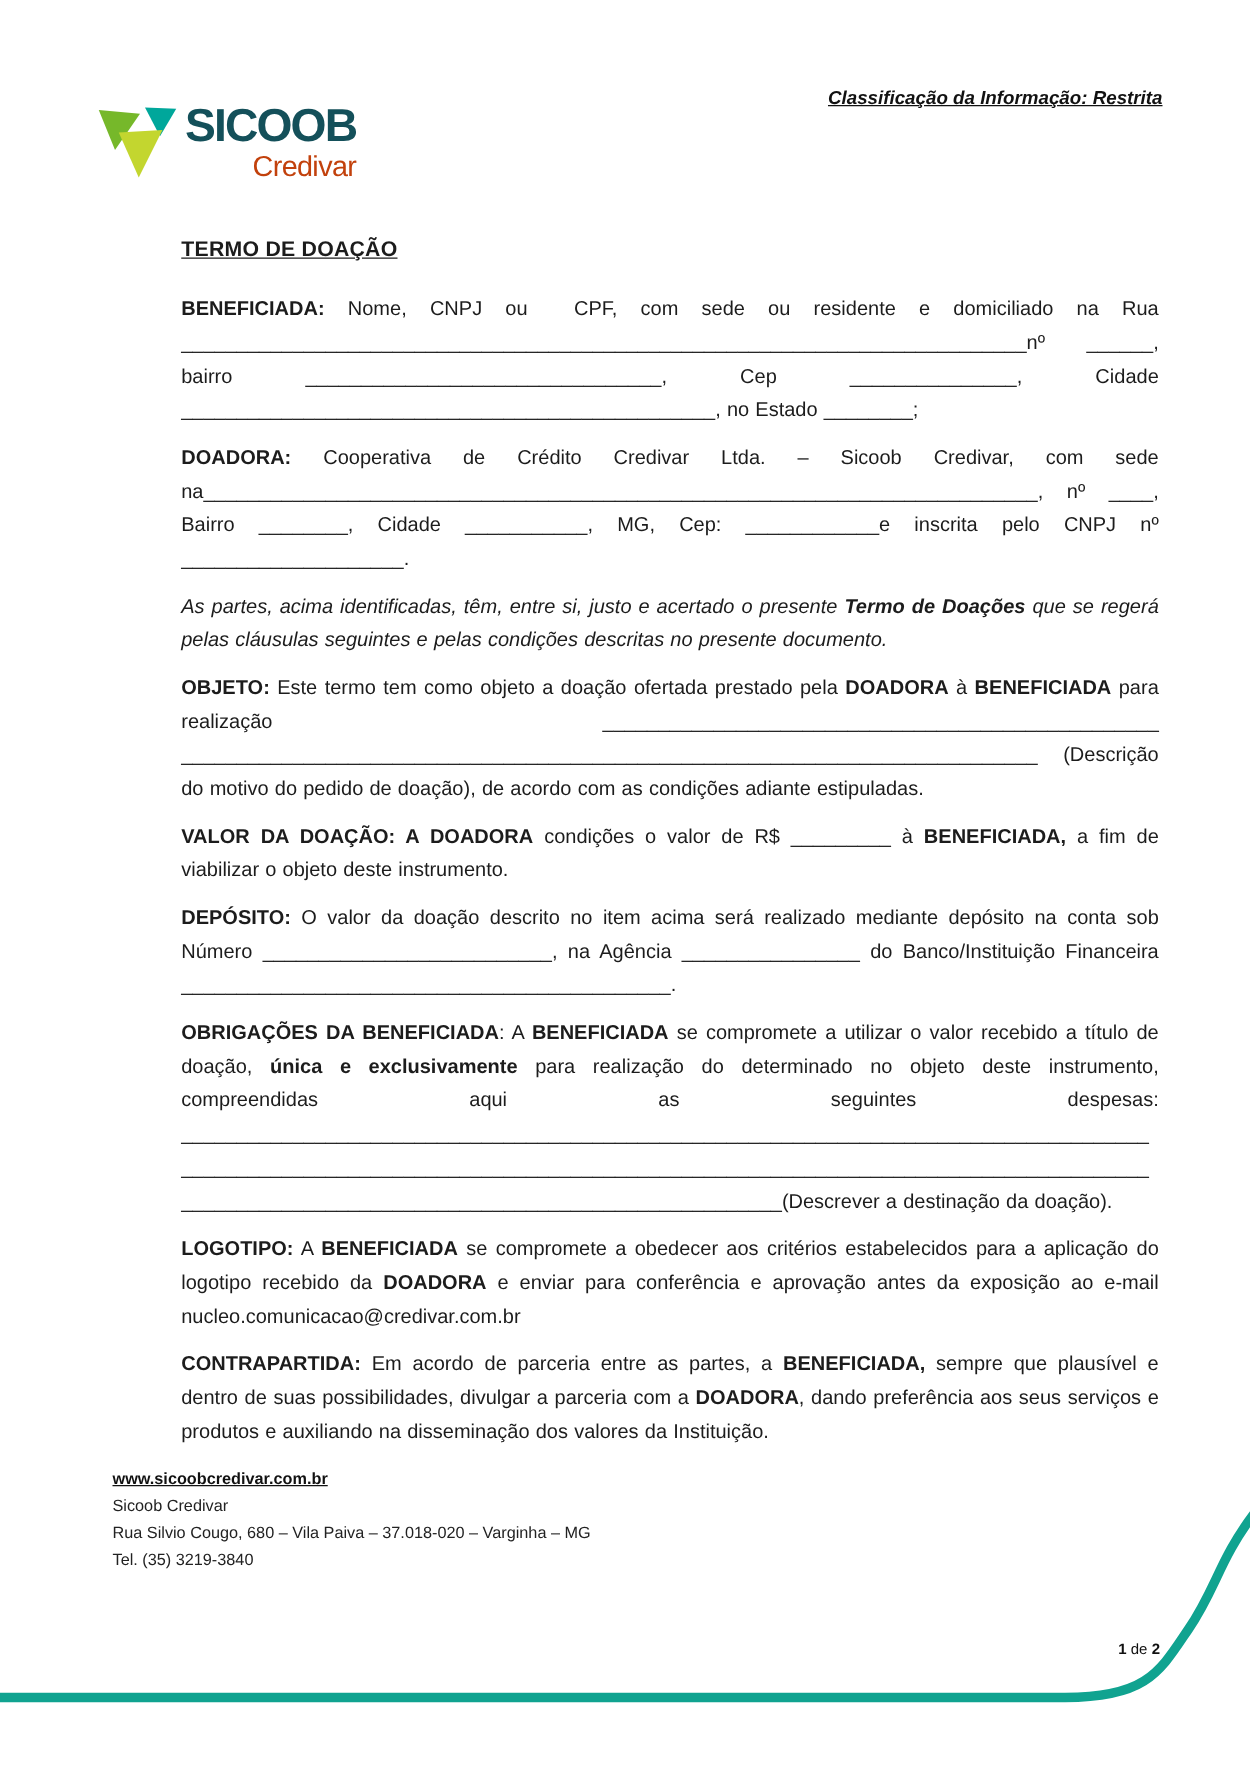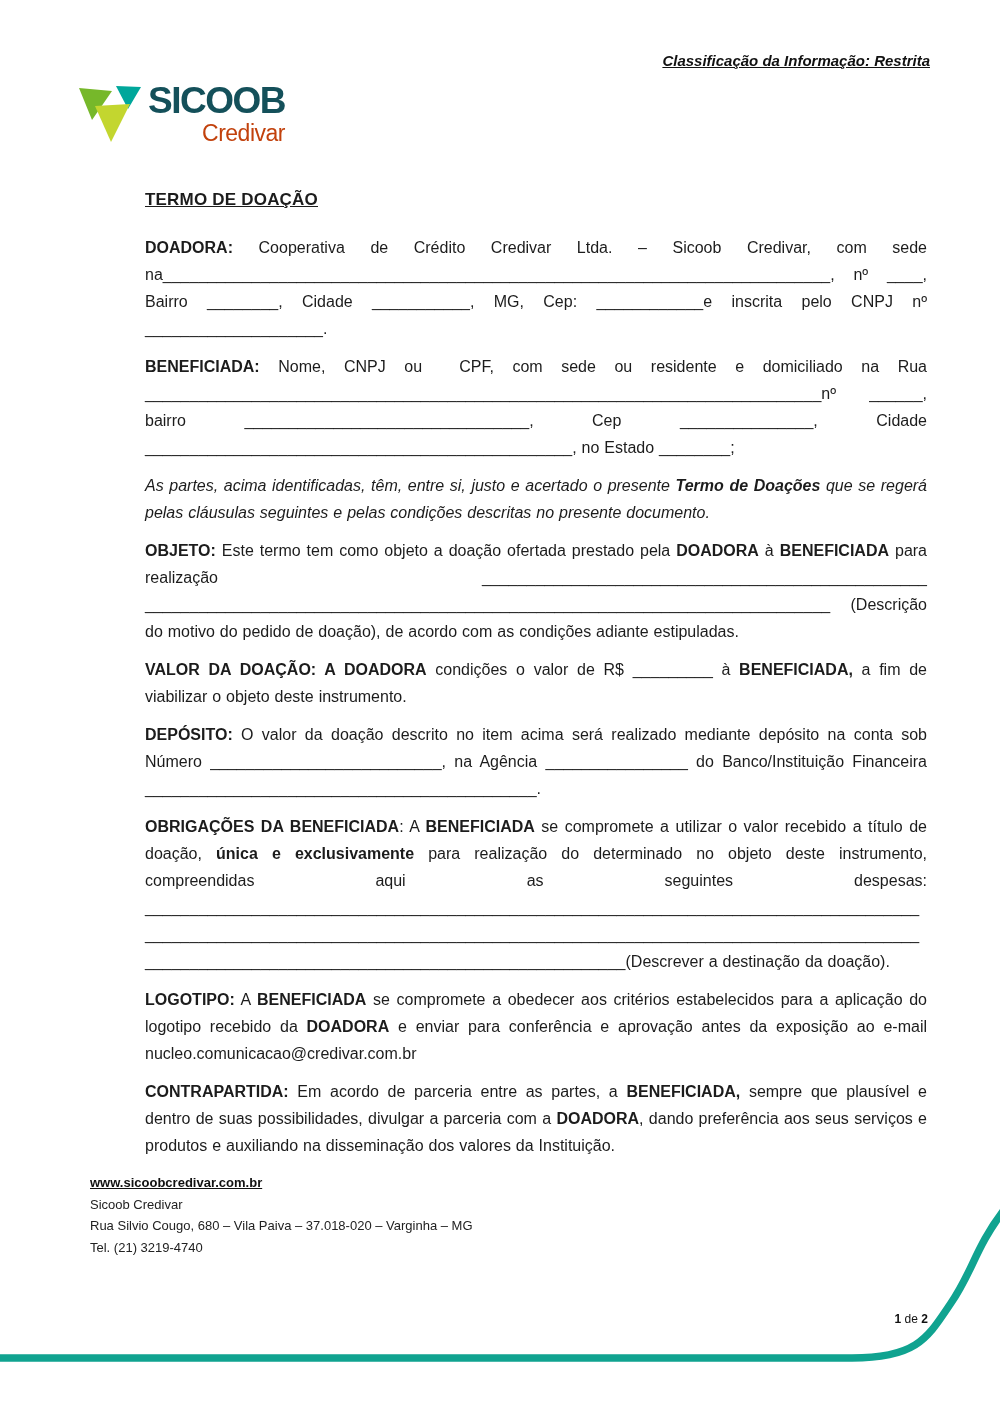--- a/index.html
+++ b/index.html
@@ -2,21 +2,21 @@
 <html lang="pt"><head>
 <meta charset="utf-8">
 <style>
   html,body{margin:0;padding:0;}
   body{
     width:1000px;height:1414px;position:relative;background:#ffffff;
     font-family:"Liberation Sans", sans-serif;color:#1c1c1c;overflow:hidden;
   }
   
   .classification{
-    position:absolute;top:52px;right:70px;
+    position:absolute;top:70px;right:70px;
     font-size:15px;font-weight:bold;font-style:italic;text-decoration:underline;
     color:#111;
   }
   
   .logo{position:absolute;left:78px;top:84px;display:flex;align-items:flex-start;}
   .logo-mark{width:64px;height:66px;margin-right:6px;}
   .logo-text{display:flex;flex-direction:column;align-items:flex-end;margin-top:0;}
   .logo-brand{
     font-size:37px;font-weight:bold;letter-spacing:-1.5px;line-height:34px;color:#14505a;
   }
@@ -56,37 +56,37 @@
   </svg>
   <div class="logo-text">
     <span class="logo-brand">SICOOB</span>
     <span class="logo-sub">Credivar</span>
   </div>
 </div>
 
 <div class="doc">
   <h1 class="doc-title">TERMO DE DOAÇÃO</h1>
   <div>
+      <p class="para"><span class="b">BENEFICIADA:</span><span> Nome, CNPJ ou &nbsp;CPF, com sede ou residente e domiciliado na Rua ____________________________________________________________________________nº ______, bairro ________________________________, Cep _______________, Cidade ________________________________________________, no Estado ________;</span></p>
       <p class="para"><span class="b">DOADORA:</span><span> Cooperativa de Crédito Credivar Ltda. – Sicoob Credivar, com sede na___________________________________________________________________________, nº ____, Bairro ________, Cidade ___________, MG, Cep: ____________e inscrita pelo CNPJ nº ____________________.</span></p>
-      <p class="para"><span class="b">BENEFICIADA:</span><span> Nome, CNPJ ou &nbsp;CPF, com sede ou residente e domiciliado na Rua ____________________________________________________________________________nº ______, bairro ________________________________, Cep _______________, Cidade ________________________________________________, no Estado ________;</span></p>
       <p class="para"><span class="i">As partes, acima identificadas, têm, entre si, justo e acertado o presente </span><span class="b i">Termo de Doações</span><span class="i"> que se regerá pelas cláusulas seguintes e pelas condições descritas no presente documento.</span></p>
       <p class="para"><span class="b">OBJETO:</span><span> Este termo tem como objeto a doação ofertada prestado pela </span><span class="b">DOADORA</span><span> à </span><span class="b">BENEFICIADA</span><span> para realização __________________________________________________ _____________________________________________________________________________ (Descrição do motivo do pedido de doação), de acordo com as condições adiante estipuladas.</span></p>
       <p class="para"><span class="b">VALOR DA DOAÇÃO: A DOADORA</span><span> condições o valor de R$ _________ à </span><span class="b">BENEFICIADA,</span><span> a fim de viabilizar o objeto deste instrumento.</span></p>
       <p class="para"><span class="b">DEPÓSITO:</span><span> O valor da doação descrito no item acima será realizado mediante depósito na conta sob Número __________________________, na Agência ________________ do Banco/Instituição Financeira ____________________________________________.</span></p>
       <p class="para"><span class="b">OBRIGAÇÕES DA BENEFICIADA</span><span>: A </span><span class="b">BENEFICIADA</span><span> se compromete a utilizar o valor recebido a título de doação, </span><span class="b">única e exclusivamente</span><span> para realização do determinado no objeto deste instrumento, compreendidas aqui as seguintes despesas: _______________________________________________________________________________________ _______________________________________________________________________________________ ______________________________________________________(Descrever a destinação da doação).</span></p>
       <p class="para"><span class="b">LOGOTIPO:</span><span> A </span><span class="b">BENEFICIADA</span><span> se compromete a obedecer aos critérios estabelecidos para a aplicação do logotipo recebido da </span><span class="b">DOADORA</span><span> e enviar para conferência e aprovação antes da exposição ao e-mail nucleo.comunicacao@credivar.com.br</span></p>
       <p class="para"><span class="b">CONTRAPARTIDA:</span><span> Em acordo de parceria entre as partes, a </span><span class="b">BENEFICIADA,</span><span> sempre que plausível e dentro de suas possibilidades, divulgar a parceria com a </span><span class="b">DOADORA</span><span>, dando preferência aos seus serviços e produtos e auxiliando na disseminação dos valores da Instituição.</span></p>
     </div>
 </div>
 
 <div class="footer">
   <div class="footer-site">www.sicoobcredivar.com.br</div>
   <div>Sicoob Credivar</div>
   <div>Rua Silvio Cougo, 680 – Vila Paiva – 37.018-020 – Varginha – MG</div>
-  <div>Tel. (21) 3219-4740</div>
+  <div>Tel. (35) 3219-3840</div>
 </div>
 
 <div class="pagenum">
   <span class="b">1</span>
   <span>de</span>
   <span class="b">2</span>
 </div>
 
 <svg class="curve" viewBox="0 0 1000 1414" aria-hidden="true">
   <path d="M -10 1358 L 852 1358 C 918 1358 928 1337 951 1303 C 973 1271 975 1248 1004 1210" fill="none" stroke="#10a390" stroke-width="7.5"></path>

